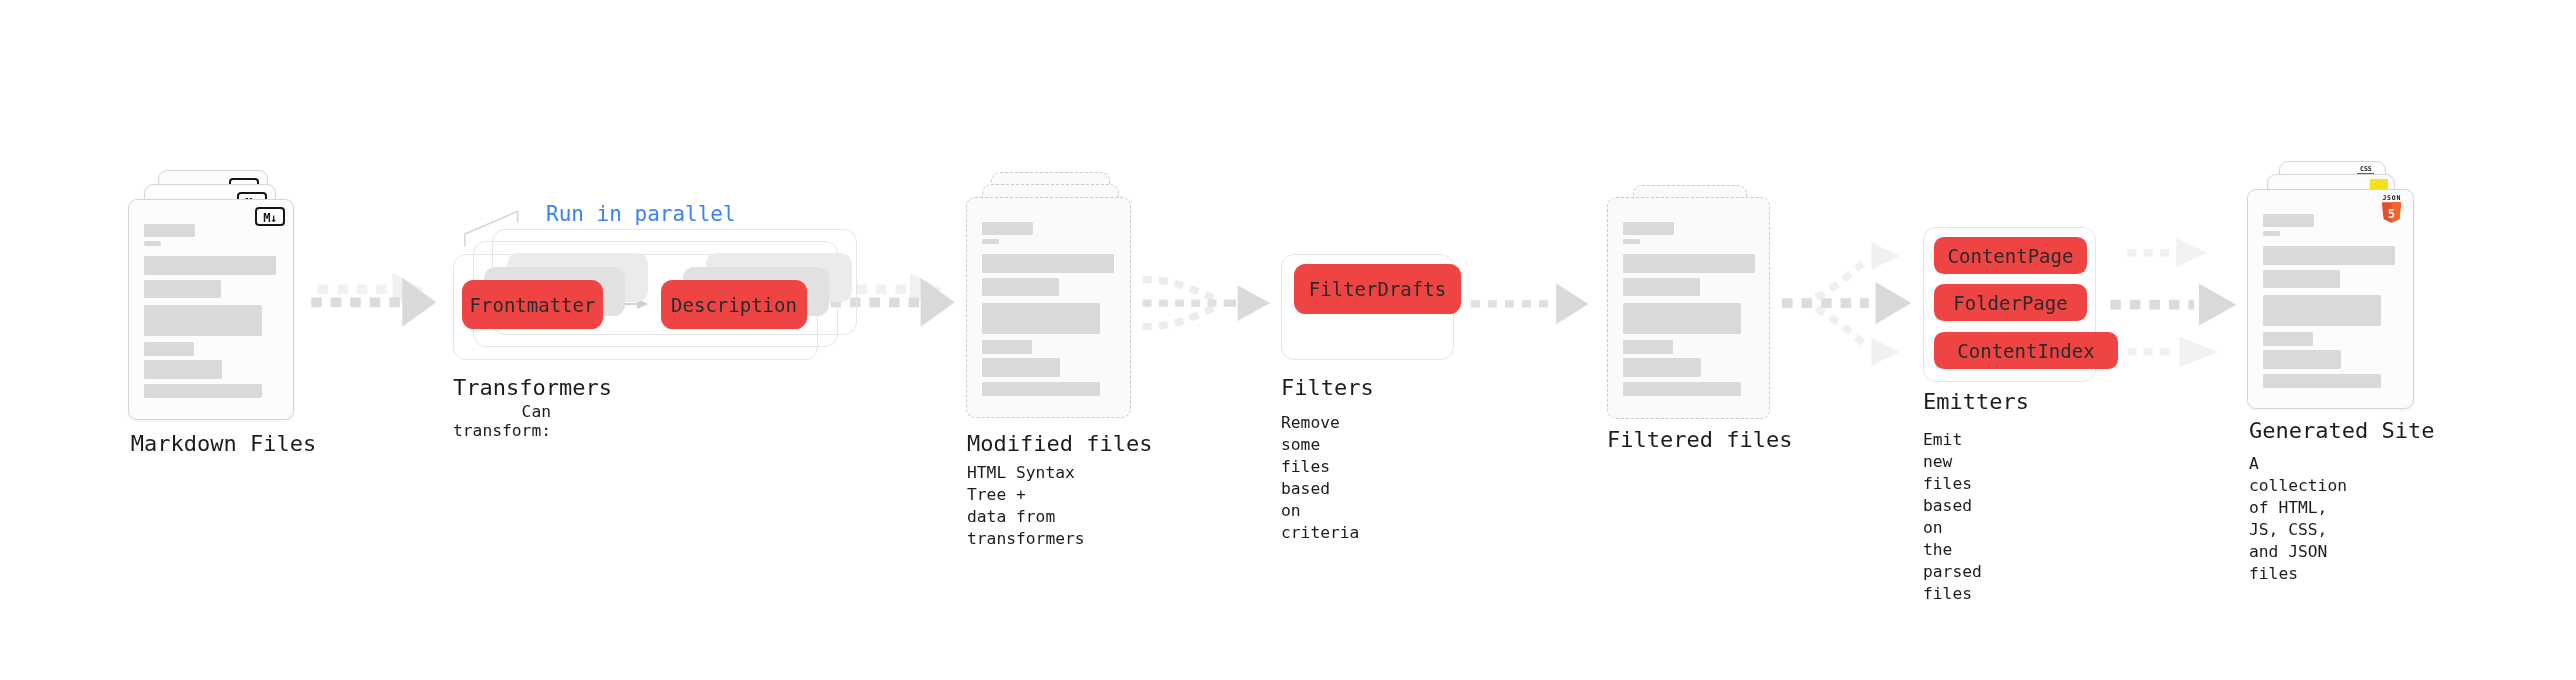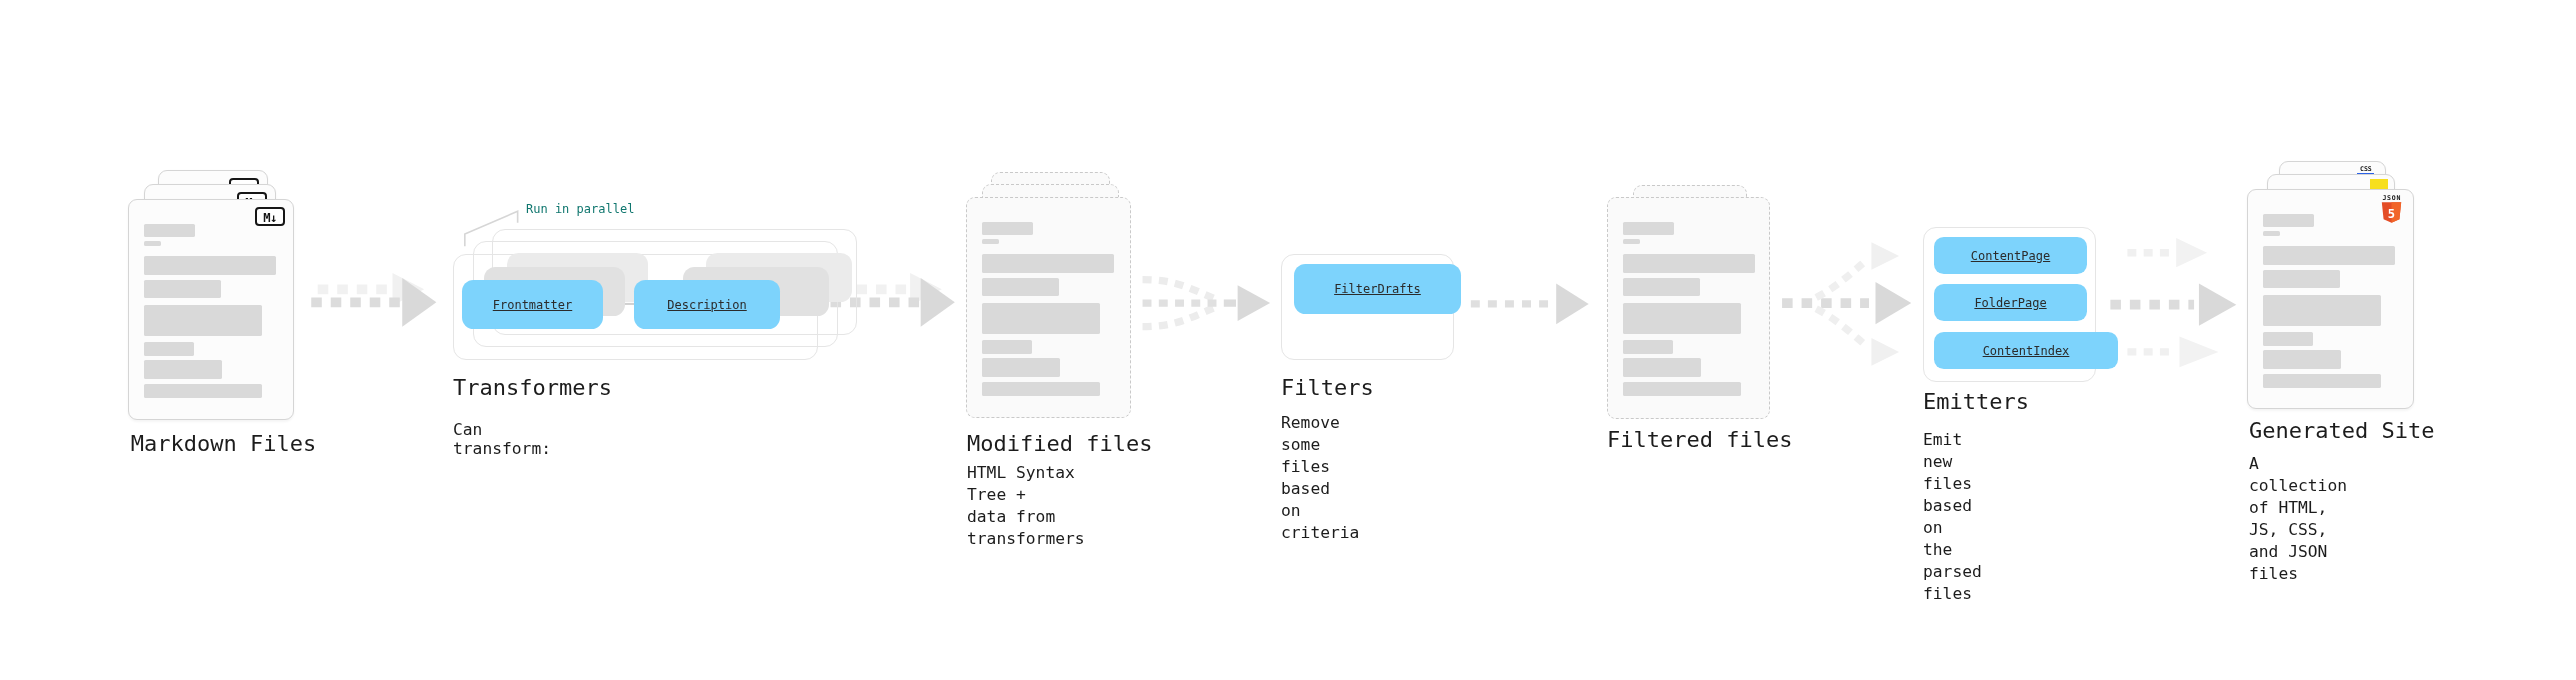--- a/index.html
+++ b/index.html
@@ -22,30 +22,30 @@
   .b7{width:78px;height:18.7px;margin-top:4.1px;}
   .b8{width:118px;height:14px;margin-top:4.9px;}
 
   
   .md-badge{position:absolute;top:6.5px;right:8.1px;width:30px;height:19.5px;border:2.4px solid #161616;border-radius:4.1px;background:#fff;color:#161616;font-weight:bold;font-size:12.2px;line-height:19.5px;text-align:center;letter-spacing:-0.8px;box-sizing:border-box;}
 
   
   .frame{position:absolute;border:1.6px solid #e5e5e5;border-radius:13px;background:transparent;box-sizing:border-box;}
 
   
-  .btn{position:absolute;background:#7dd3fc;border-radius:11.4px;display:flex;align-items:center;justify-content:center;font-size:12px;color:#2b2b2b;box-sizing:border-box;white-space:nowrap;text-decoration:underline;}
+  .btn{position:absolute;background:#ef4444;border-radius:11.4px;display:flex;align-items:center;justify-content:center;font-size:19px;color:#2b2b2b;box-sizing:border-box;white-space:nowrap;}
   .btn.small{border-radius:9.8px;}
   .ghost{position:absolute;border-radius:11.4px;}
   .ghost.g1{background:#e1e1e1;}
   .ghost.g2{background:#ebebeb;}
 
   .node-title{position:absolute;font-size:22px;line-height:26px;color:#1c1c1c;white-space:nowrap;}
   .node-title.centered{text-align:center;}
   .node-desc{position:absolute;font-size:16.3px;line-height:22px;color:#1c1c1c;white-space:pre-line;}
-  .annotation{position:absolute;font-size:12px;color:#0f766e;white-space:nowrap;}
+  .annotation{position:absolute;font-size:21px;color:#3b82f6;white-space:nowrap;margin-left:20px;}
 
   .xform-desc{position:absolute;font-size:16.3px;line-height:19px;color:#1c1c1c;}
   .xform-desc ul{margin:0;padding:0 0 0 11.4px;list-style:none;}
   .xform-desc li::before{content:"• ";}
 
   
   .html5-logo{position:absolute;top:4.9px;right:9px;width:24.4px;text-align:center;line-height:0;}
   .html5-word{font-size:6.5px;font-weight:bold;color:#111;letter-spacing:0.8px;line-height:6.5px;margin-bottom:0.8px;}
   .js-badge{position:absolute;top:4.1px;right:5.7px;width:18.7px;height:16.3px;background:#f7df1e;}
   .css-badge{position:absolute;top:4.1px;right:10.6px;width:17px;text-align:center;font-size:6.5px;font-weight:bold;color:#111;line-height:6.5px;border-bottom:2.4px solid #2c63e8;padding-bottom:0.8px;}
@@ -143,24 +143,24 @@
     <div class="frame" style="left:453px;top:254px;width:365px;height:106px;"></div>
 
     <div class="annotation" style="left:526px;top:202px;">Run in parallel</div>
 
     <div class="ghost g2" style="left:507px;top:253px;width:141px;height:49px;"></div>
     <div class="ghost g1" style="left:484px;top:267px;width:141px;height:49px;"></div>
     <div class="ghost g2" style="left:706px;top:253px;width:146px;height:49px;"></div>
     <div class="ghost g1" style="left:683px;top:267px;width:146px;height:49px;"></div>
 
     <div class="btn" style="left:462px;top:280px;width:141px;height:49px;">Frontmatter</div>
-    <div class="btn" style="left:634px;top:280px;width:146px;height:49px;">Description</div>
+    <div class="btn" style="left:661px;top:280px;width:146px;height:49px;">Description</div>
 
     <div class="node-title" style="left:453px;top:375px;">Transformers</div>
-    <div class="xform-desc" style="left:453px;top:420px;">
+    <div class="xform-desc" style="left:453px;top:402px;text-align:right;">
       <div>Can transform:</div>
     </div>
   </div>
 
   <div class="node-el">
     <div class="file-card dashed" style="left:991px;top:172px;width:119px;height:221px;"></div>
     <div class="file-card dashed" style="left:982px;top:184px;width:137px;height:221px;"></div>
     <div class="file-card dashed" style="left:966px;top:197px;width:165px;height:221px;">
       <div class="bars">
         <div class="bar b1"></div>

